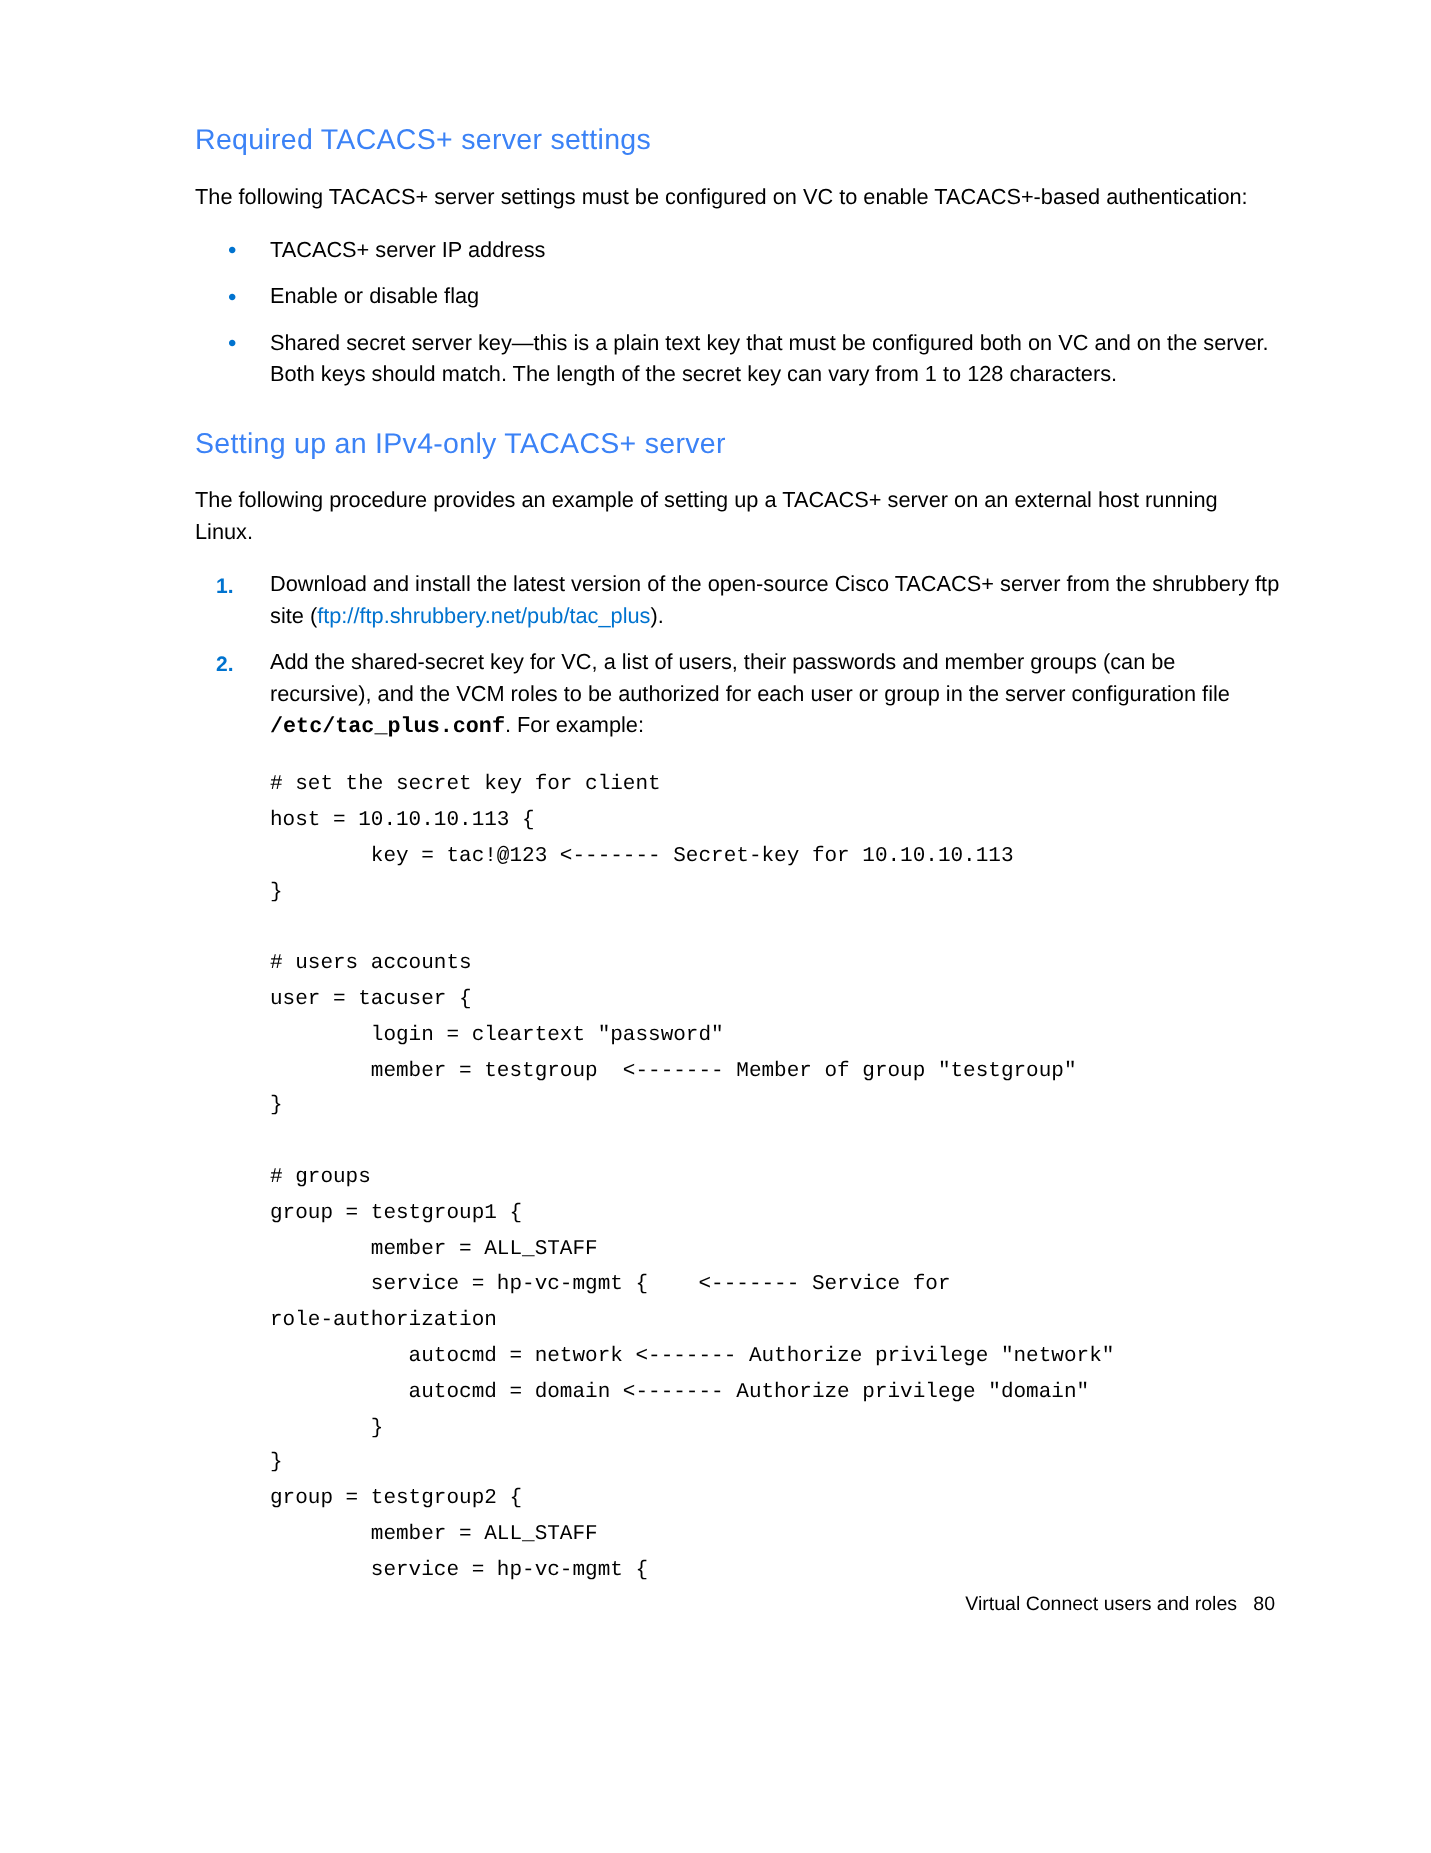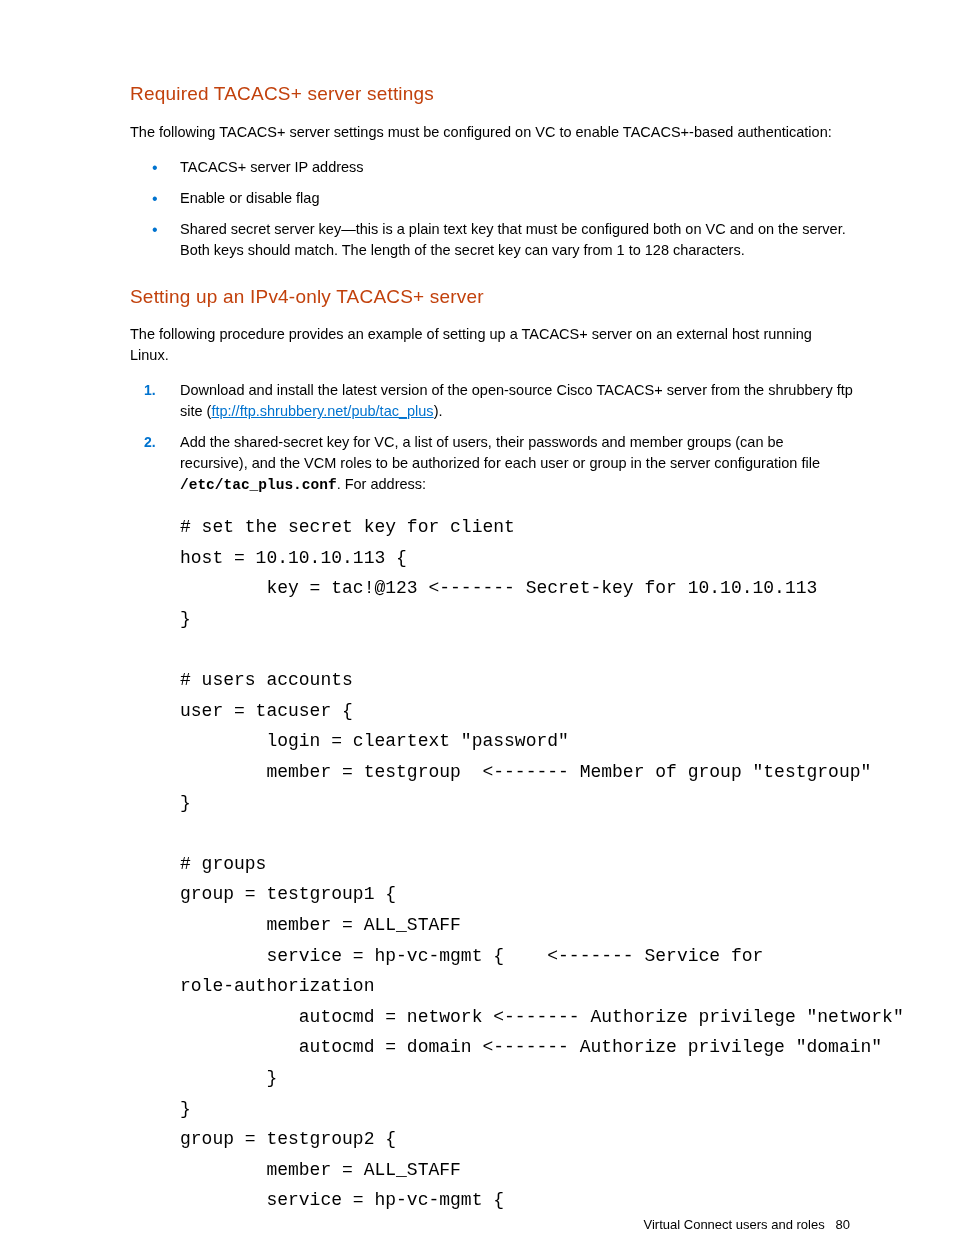--- a/index.html
+++ b/index.html
@@ -11,21 +11,21 @@
       margin: 0;
       padding: 80px 100px 60px 130px;
       width: 954px;
       box-sizing: border-box;
       background: #fff;
     }
     h2 {
       font-family: Arial, Helvetica, sans-serif;
       font-weight: 400;
       font-size: 19px;
-      color: #c2410c;
+      color: #3b82f6;
       margin: 0 0 14px 0;
       letter-spacing: 0.2px;
     }
     p { margin: 0 0 14px 0; }
     ul {
       list-style: none;
       padding: 0;
       margin: 0 0 22px 0;
     }
     ul > li {
@@ -56,29 +56,29 @@
     }
     ol > li::before {
       content: counter(item) ".";
       position: absolute;
       left: 14px;
       top: 0;
       color: #0073cf;
       font-weight: bold;
       font-size: 14px;
     }
-    a.link { color: #0073cf; text-decoration: underline; }
+    a.link { color: #0073cf; }
     .mono {
       font-family: "Courier New", Courier, monospace;
       font-size: 14.5px;
       font-weight: bold;
     }
     pre.code {
       font-family: "Courier New", Courier, monospace;
-      font-size: 18px;
+      font-size: 14px;
       line-height: 1.7;
       white-space: pre;
       margin: 6px 0 0 50px;
     }
     .footer {
       position: relative;
       text-align: right;
       font-size: 13px;
       padding-right: 4px;
     }
@@ -98,21 +98,21 @@
 
 <h2>Setting up an IPv4-only TACACS+ server</h2>
 
 <p>The following procedure provides an example of setting up a TACACS+ server on an external host running Linux.</p>
 
 <ol>
   <li>
     <span>Download and install the latest version of the open-source Cisco TACACS+ server from the shrubbery ftp site (</span><a class="link">ftp://ftp.shrubbery.net/pub/tac_plus</a><span>).</span>
   </li>
   <li>
-    <span>Add the shared-secret key for VC, a list of users, their passwords and member groups (can be recursive), and the VCM roles to be authorized for each user or group in the server configuration file </span><span class="mono">/etc/tac_plus.conf</span><span>. For address:</span>
+    <span>Add the shared-secret key for VC, a list of users, their passwords and member groups (can be recursive), and the VCM roles to be authorized for each user or group in the server configuration file </span><span class="mono">/etc/tac_plus.conf</span><span>. For example:</span>
   </li>
 </ol>
 
 <pre class="code"># set the secret key for client
 host = 10.10.10.113 {
         key = tac!@123 &lt;------- Secret-key for 10.10.10.113
 }
 
 # users accounts
 user = tacuser {

